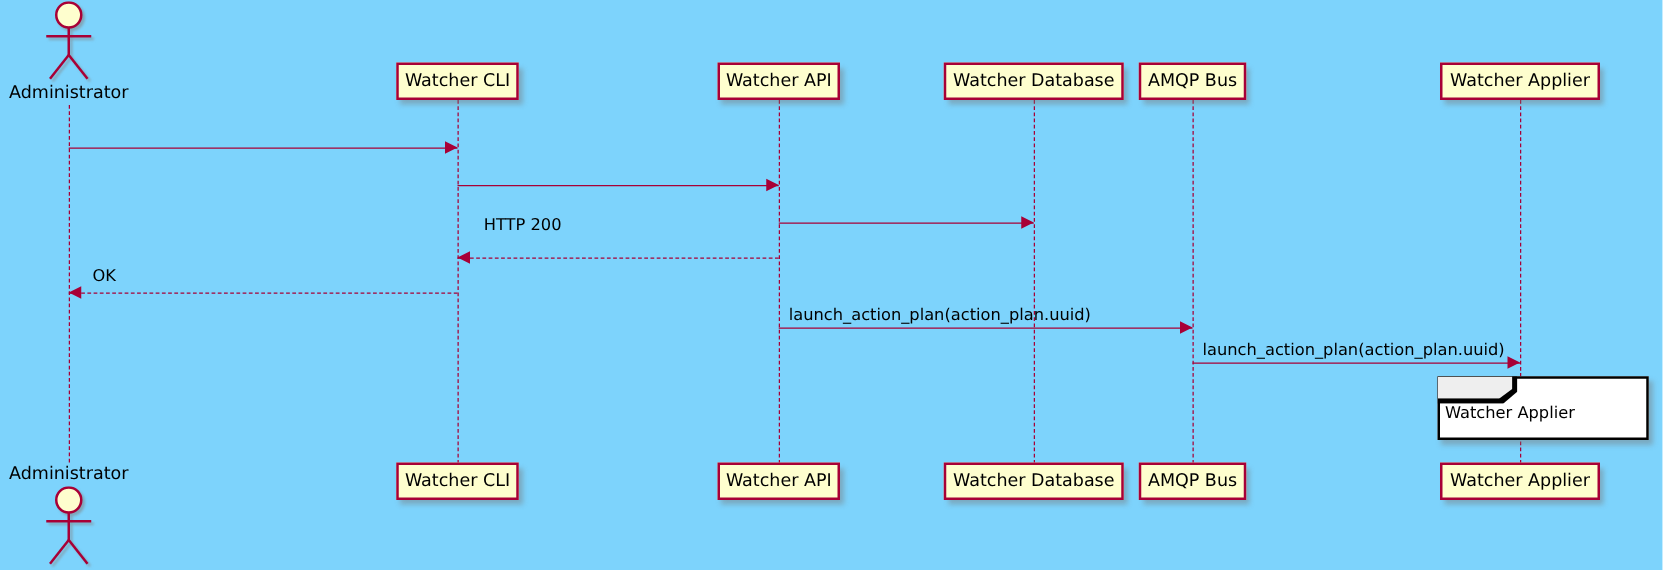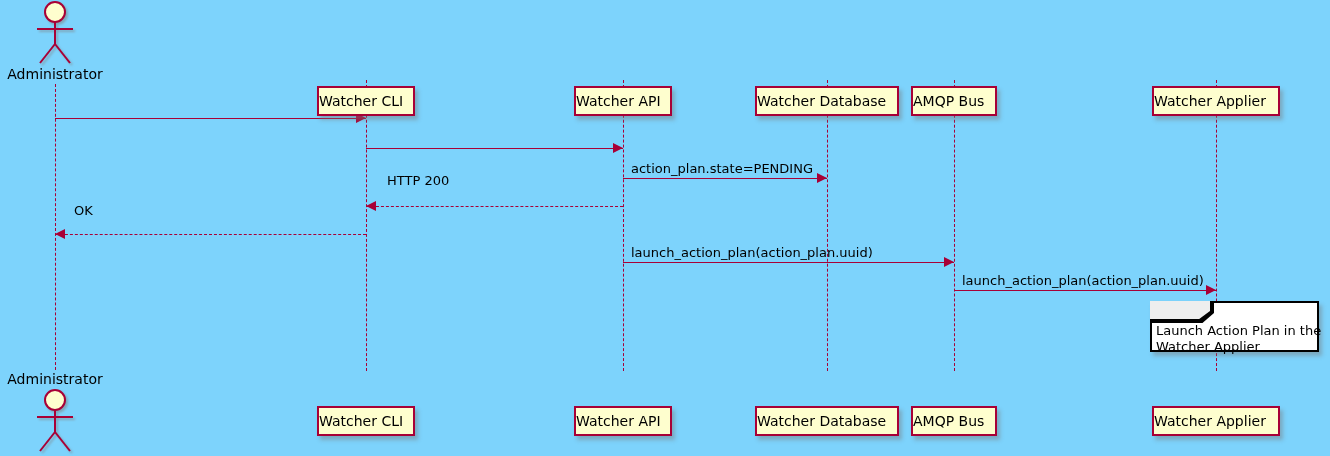--- a/index.html
+++ b/index.html
@@ -6,22 +6,22 @@
   html,body { background:#ffffff; }
   body { font-family:"DejaVu Sans", sans-serif; color:#000; }
   #canvas { position:relative; width:1330px; height:456px; background:#7dd3fc; overflow:hidden; }
 
   .lifeline { position:absolute; width:0; border-left:1px dashed #A80036; }
 
   .pbox {
     position:absolute; height:30px;
     background:#FEFECE; border:2px solid #A80036;
     box-shadow:3px 4px 4px rgba(120,120,120,0.45);
-    display:flex; align-items:center; justify-content:flex-start;
-    font-size:14px; white-space:nowrap; z-index:3;margin-top:36px;
+    display:flex; align-items:center; justify-content:center;
+    font-size:14px; white-space:nowrap; z-index:3;
   }
 
   .actor-svg { position:absolute; width:54px; height:64px; z-index:3;
     filter:drop-shadow(2px 2px 1px rgba(130,130,130,0.55)); }
   .actor-label { position:absolute; width:110px; text-align:center; font-size:14px; z-index:3; }
 
   .msg-label { position:absolute; font-size:13px; white-space:nowrap; z-index:2; }
   .msg-line  { position:absolute; height:0; z-index:1; }
   .msg-line.solid  { border-top:1px solid #A80036; }
   .msg-line.dashed { border-top:1px dashed #A80036; }
@@ -84,46 +84,44 @@
   <div class="pbox" style="left:1152px; top:50px; width:128px;">
       <span>Watcher Applier</span>
     </div>
 
   <div class="msg-line solid" style="left:55px; top:118px; width:311px;"></div>
   <div class="head-right" style="left:356px; top:113px;"></div>
 
   <div class="msg-line solid" style="left:366px; top:148px; width:257px;"></div>
   <div class="head-right" style="left:613px; top:143px;"></div>
 
-  <div class="msg-label" style="left:631px; top:161px;">action_plan.state=PENDING</div>
   <div class="msg-line solid" style="left:623px; top:178px; width:204px;"></div>
   <div class="head-right" style="left:817px; top:173px;"></div>
 
   <div class="msg-label" style="left:387px; top:173px;">HTTP 200</div>
   <div class="msg-line dashed" style="left:366px; top:206px; width:257px;"></div>
   <div class="head-left" style="left:366px; top:201px;"></div>
 
-  <div class="msg-label" style="left:74px; top:203px;">OK</div>
+  <div class="msg-label" style="left:74px; top:214px;">OK</div>
   <div class="msg-line dashed" style="left:55px; top:234px; width:311px;"></div>
   <div class="head-left" style="left:55px; top:229px;"></div>
 
   <div class="msg-label" style="left:631px; top:245px;">launch_action_plan(action_plan.uuid)</div>
   <div class="msg-line solid" style="left:623px; top:262px; width:331px;"></div>
   <div class="head-right" style="left:944px; top:257px;"></div>
 
   <div class="msg-label" style="left:962px; top:273px;">launch_action_plan(action_plan.uuid)</div>
   <div class="msg-line solid" style="left:954px; top:290px; width:262px;"></div>
   <div class="head-right" style="left:1206px; top:285px;"></div>
 
   <div class="ref-box">
     <div class="ref-tab-outer">
       <div class="ref-tab-inner">ref</div>
     </div>
     <div class="ref-text">
-      <div>Launch Action Plan in the</div>
       <div>Watcher Applier</div>
     </div>
   </div>
 
   <div class="pbox" style="left:317px;  top:370px; width:98px;">
       <span>Watcher CLI</span>
     </div>
   <div class="pbox" style="left:574px;  top:370px; width:98px;">
       <span>Watcher API</span>
     </div>

